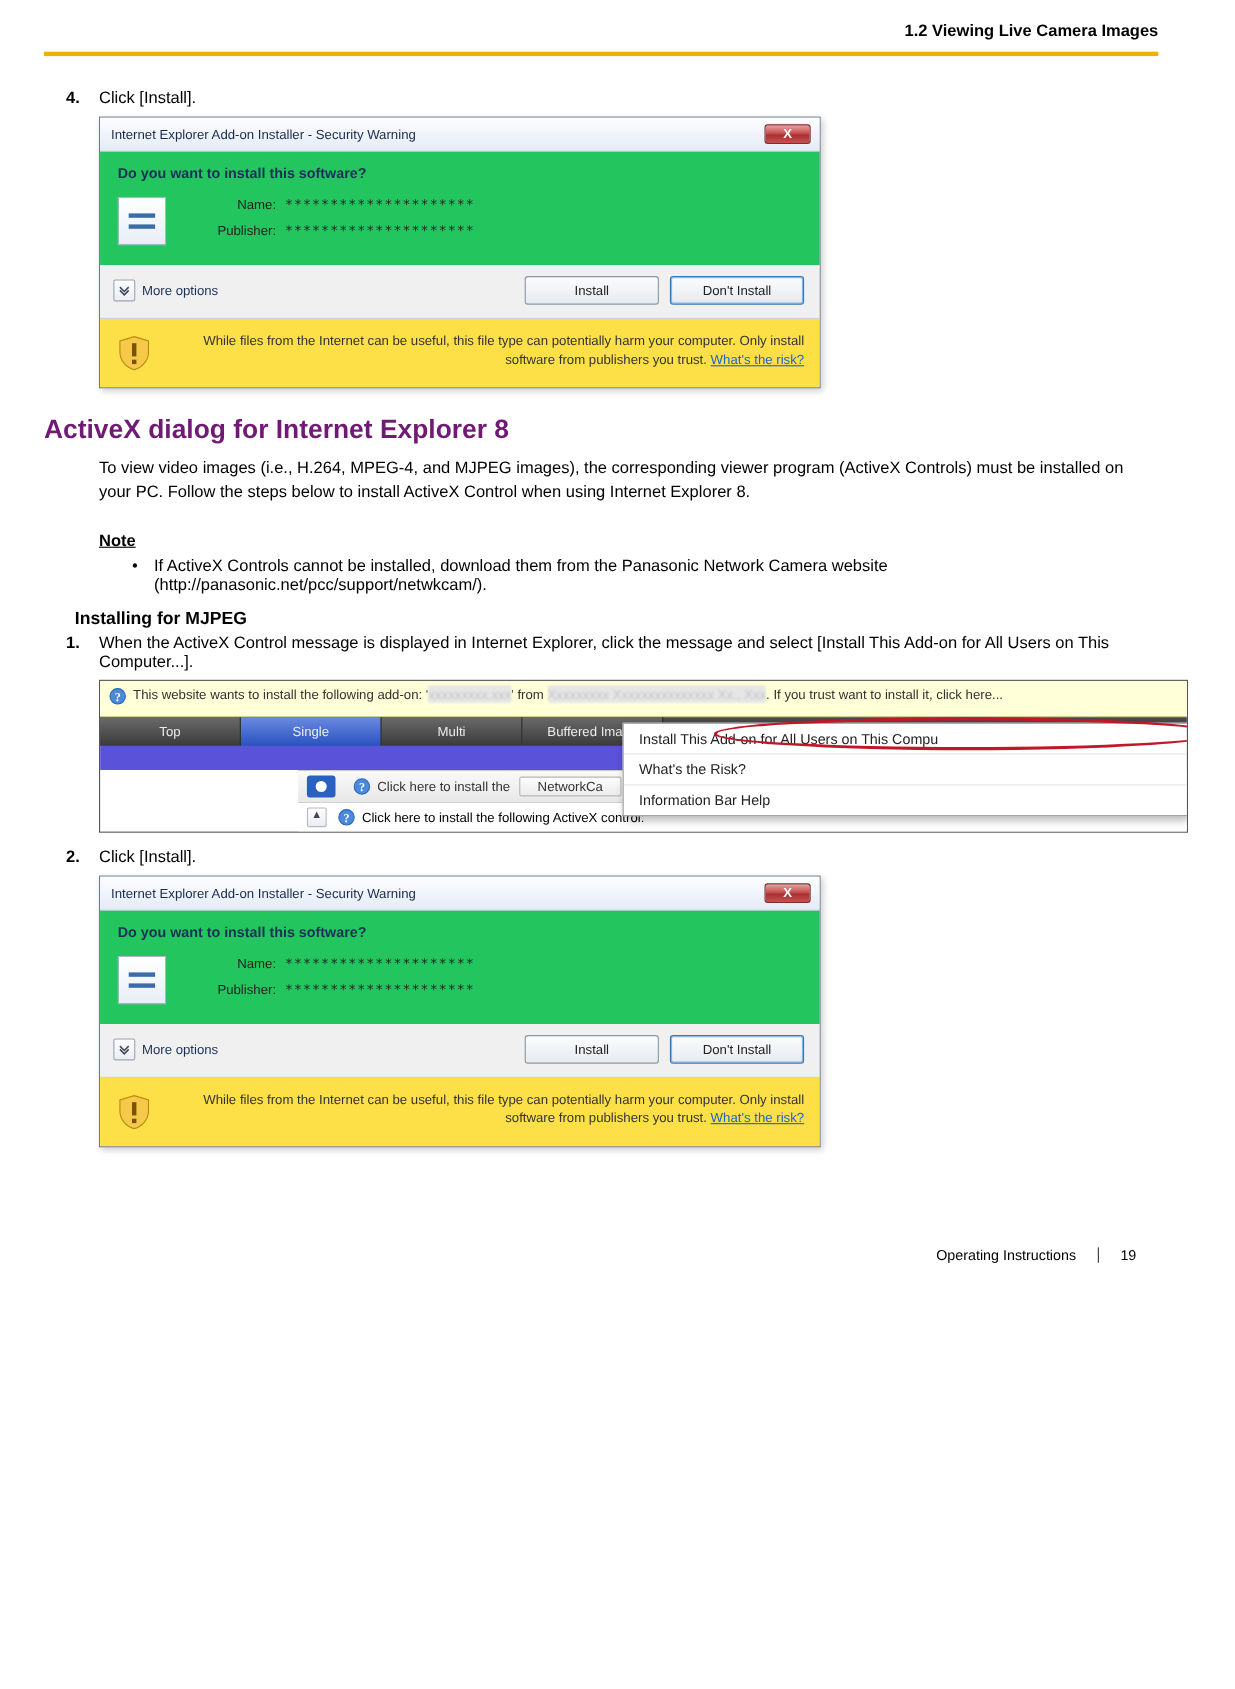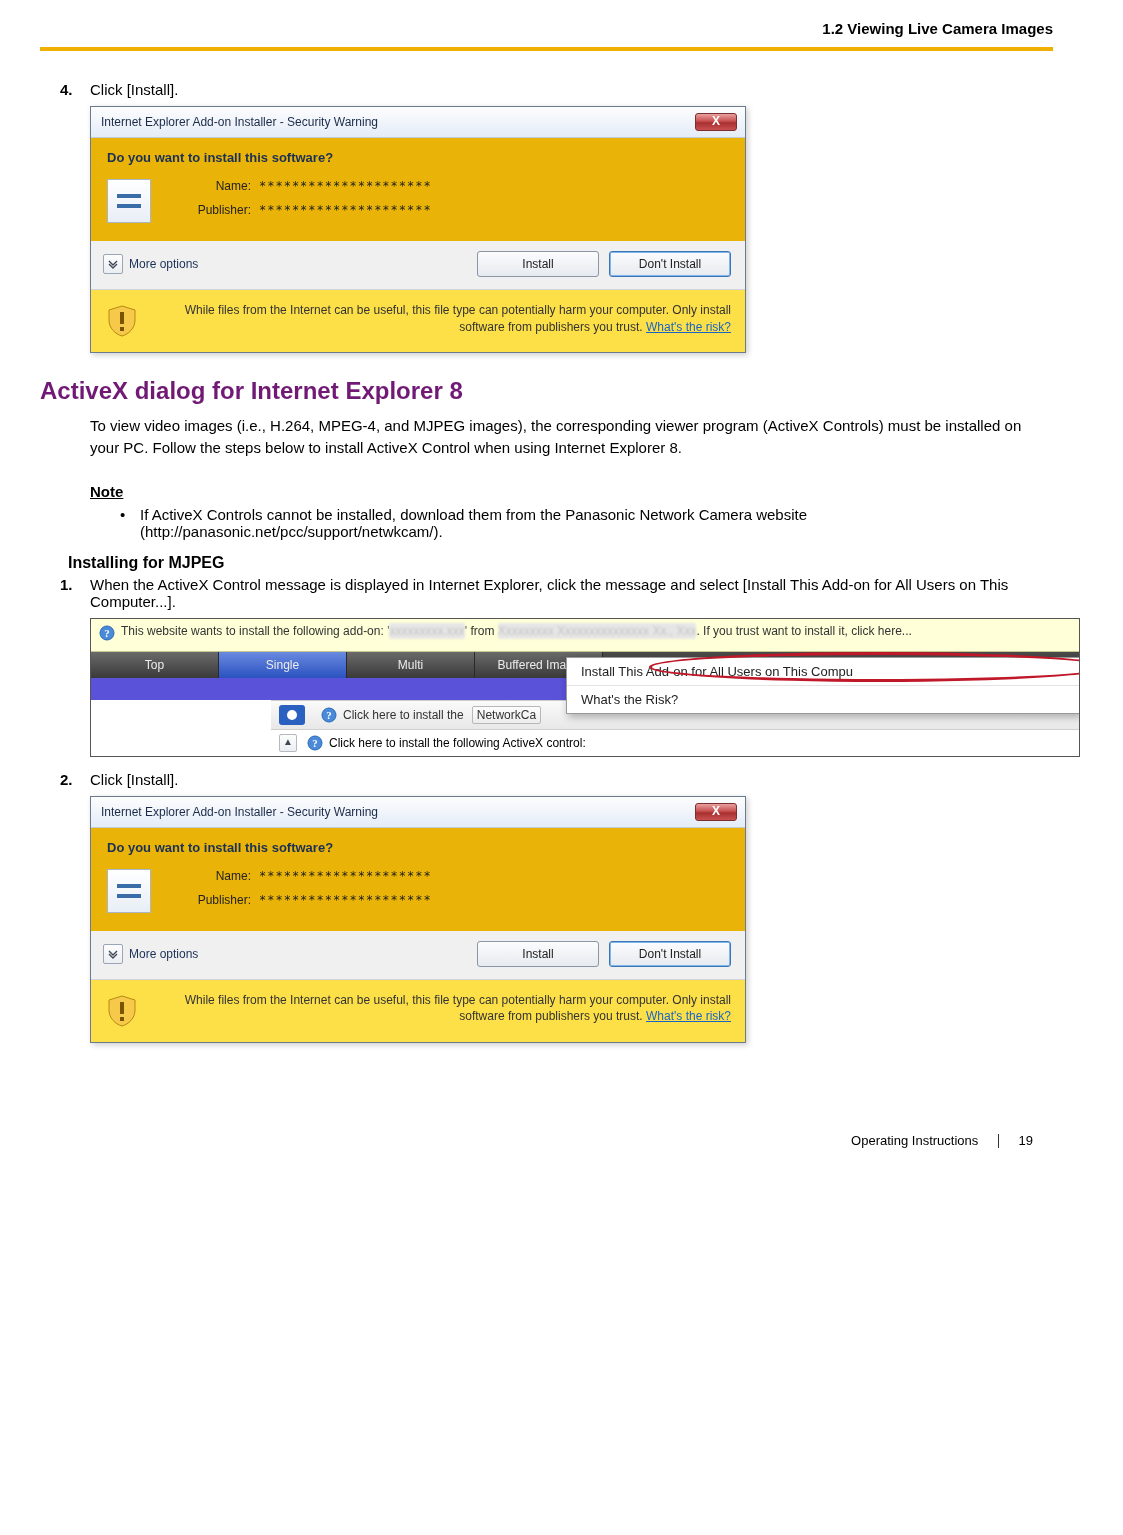--- a/index.html
+++ b/index.html
@@ -68,21 +68,21 @@
     border: 1px solid #7a2e2e;
     border-radius: 3px;
     background: linear-gradient(#e9a0a0, #c85050 45%, #a83030 55%, #c85050);
     color: #fff;
     text-align: center;
     font-weight: bold;
     line-height: 15px;
     font-size: 12px;
   }
   .sec-body {
-    background: #eab308;
+    background: #22c55e;
     padding: 12px 32px 14px 16px;
   }
   .sec-q {
     font-weight: bold;
     color: #1a3056;
     font-size: 13px;
     margin-bottom: 14px;
   }
   .sec-info-row { display: flex; }
   .sec-icon {
@@ -293,21 +293,21 @@
     line-height: 14px;
     color: #404858;
     font-size: 10px;
     margin-right: 10px;
   }
   .pill {
     display: inline-block;
     border: 1px solid #b8b8b8;
     background: linear-gradient(#fdfdfd,#ececec);
     border-radius: 2px;
-    padding: 1px 4px;
+    padding: 1px 16px;
     color: #333;
     margin-left: 8px;
     font-size: 12px;
   }
 
   
   .ctx-menu {
     position: absolute;
     right: -1px;
     top: 38px;
@@ -470,20 +470,21 @@
             <circle cx="8" cy="8" r="7" fill="#4a8ad8" stroke="#2a6ab8"></circle>
             <text x="8" y="12" text-anchor="middle" font-size="11" fill="#fff" font-family="Georgia" font-weight="bold">?</text>
           </svg>
       </span>
       <span>Click here to install the following ActiveX control:</span>
     </div>
 
     <div class="ctx-menu">
       <div class="ctx-item">Install This Add-on for All Users on This Compu</div>
       <div class="ctx-item">What's the Risk?</div>
+      <div class="ctx-item">Information Bar Help</div>
     </div>
     <div class="ctx-oval"></div>
   </div>
 
   <div class="step-row">
     <div class="step-num">2.</div>
     <div class="step-text">Click [Install].</div>
   </div>
 
   <div class="dialog-wrap">

